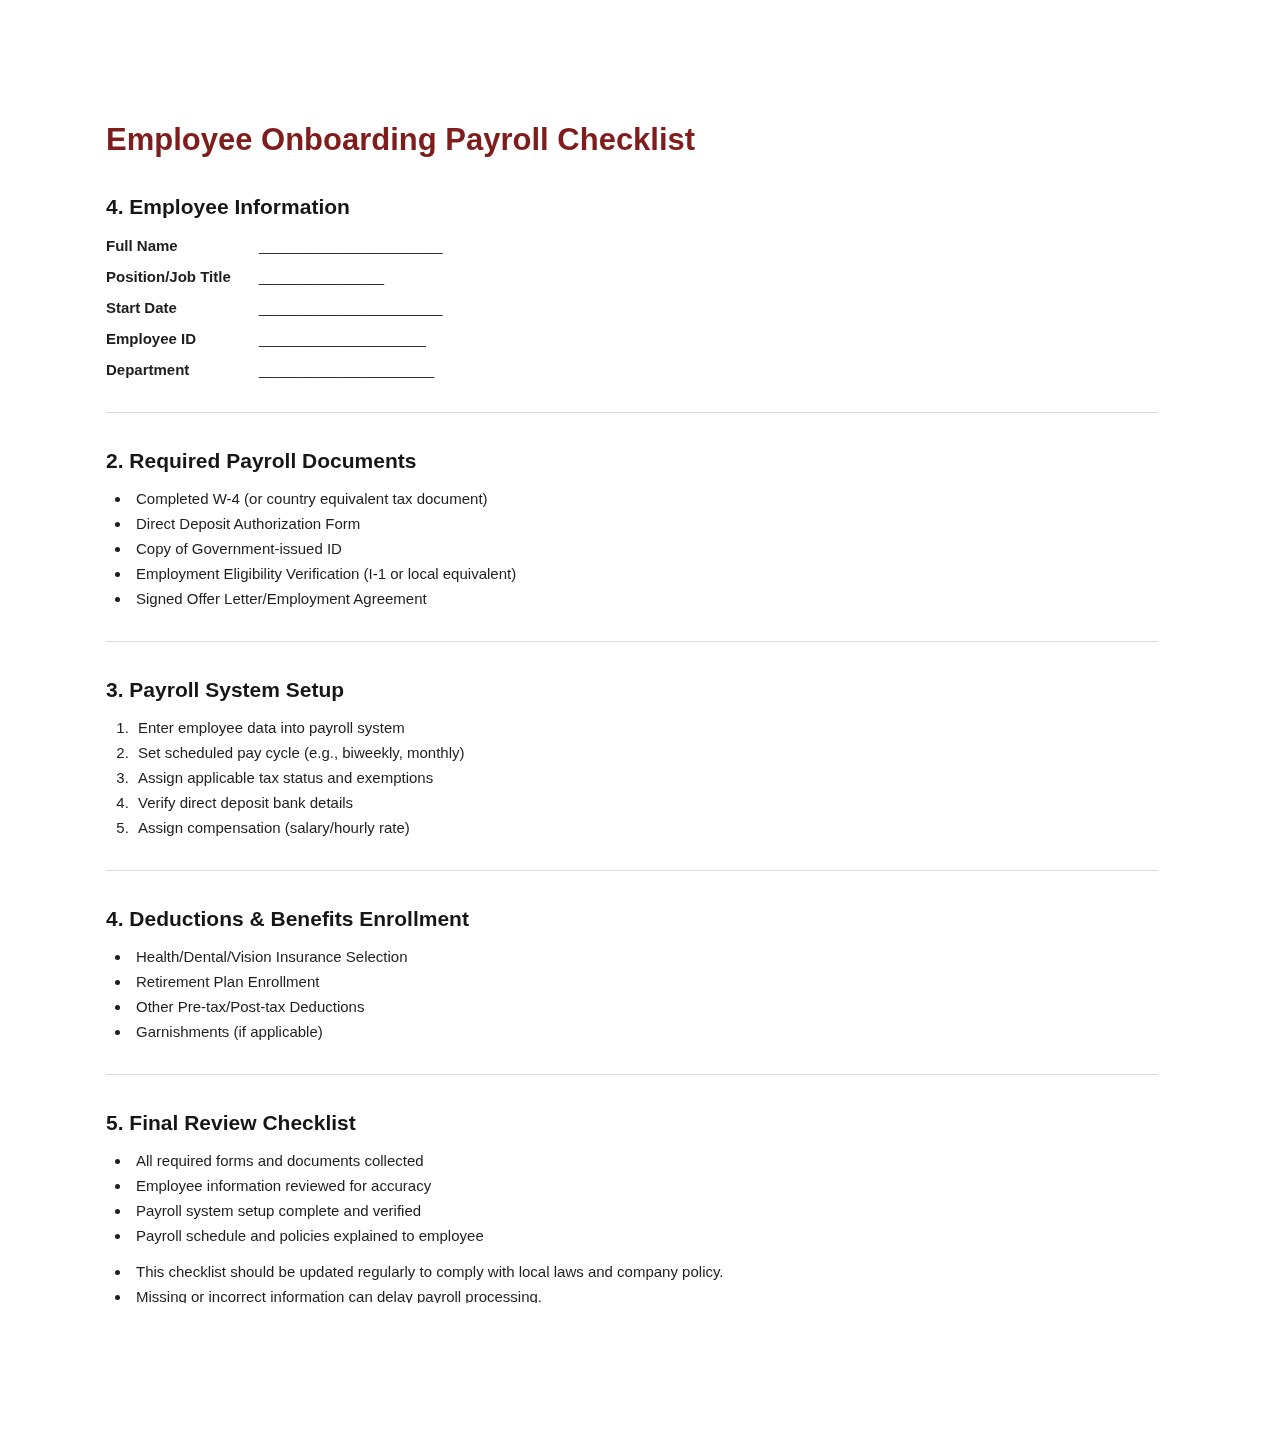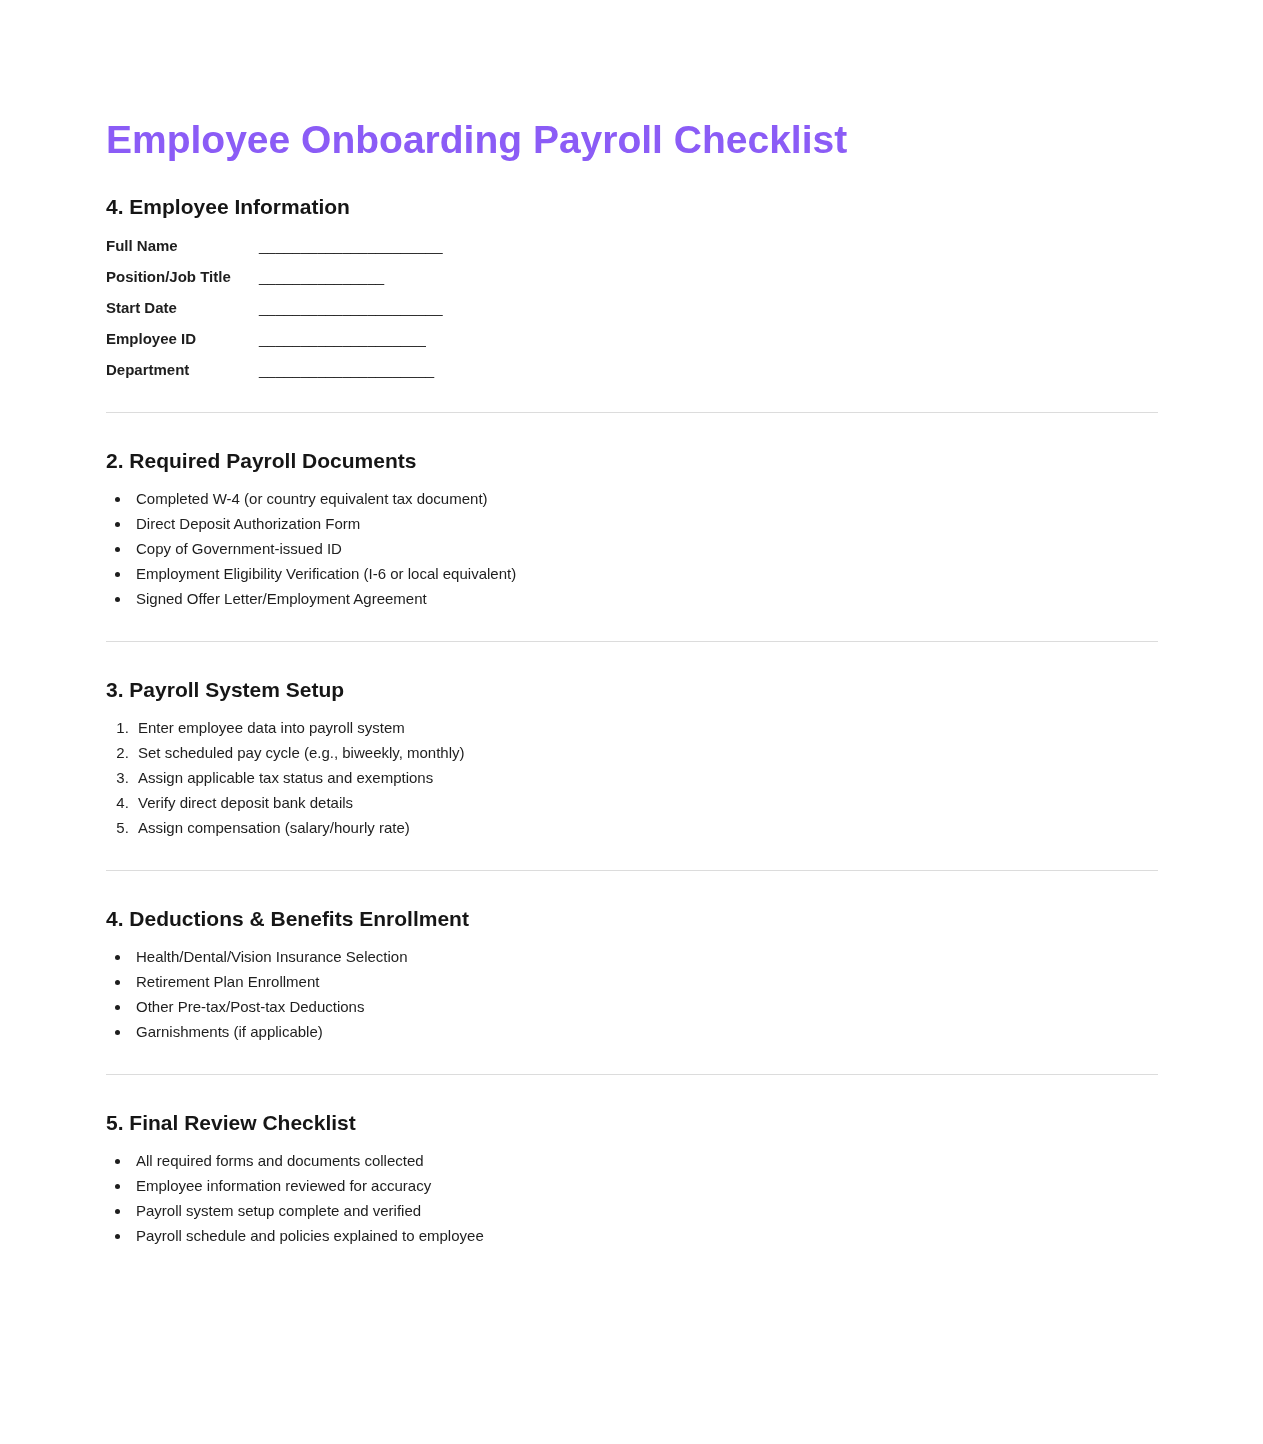--- a/index.html
+++ b/index.html
@@ -18,24 +18,24 @@
   }
   .doc {
     box-sizing: border-box;
     width: 1263px;
     height: 1303px;
     padding: 0 105px 0 106px;
     overflow: hidden;
   }
   h1.doc-title {
     margin: 120px 0 0 0;
-    font-size: 39px;
+    font-size: 31px;
     line-height: 39px;
     font-weight: 700;
-    color: #8b5cf6;
+    color: #7f1d1d;
   }
   h2.section-heading {
     margin: 34px 0 0 0;
     font-size: 21px;
     line-height: 27px;
     font-weight: 700;
     color: #161616;
   }
   h3.notes-heading {
     margin: 36px 0 0 0;
@@ -113,21 +113,21 @@
     </div>
   </div>
 
   <hr class="divider">
 
   <h2 class="section-heading">2. Required Payroll Documents</h2>
   <ul class="checklist">
       <li>Completed W-4 (or country equivalent tax document)</li>
       <li>Direct Deposit Authorization Form</li>
       <li>Copy of Government-issued ID</li>
-      <li>Employment Eligibility Verification (I-6 or local equivalent)</li>
+      <li>Employment Eligibility Verification (I-1 or local equivalent)</li>
       <li>Signed Offer Letter/Employment Agreement</li>
     </ul>
 
   <hr class="divider">
 
   <h2 class="section-heading">3. Payroll System Setup</h2>
   <ol class="checklist">
       <li>Enter employee data into payroll system</li>
       <li>Set scheduled pay cycle (e.g., biweekly, monthly)</li>
       <li>Assign applicable tax status and exemptions</li>
@@ -148,14 +148,18 @@
   <hr class="divider">
 
   <h2 class="section-heading">5. Final Review Checklist</h2>
   <ul class="checklist">
       <li>All required forms and documents collected</li>
       <li>Employee information reviewed for accuracy</li>
       <li>Payroll system setup complete and verified</li>
       <li>Payroll schedule and policies explained to employee</li>
     </ul>
 
+  <ul class="checklist notes-list">
+      <li>This checklist should be updated regularly to comply with local laws and company policy.</li>
+      <li>Missing or incorrect information can delay payroll processing.</li>
+    </ul>
 
 </div>
 
 </body></html>

